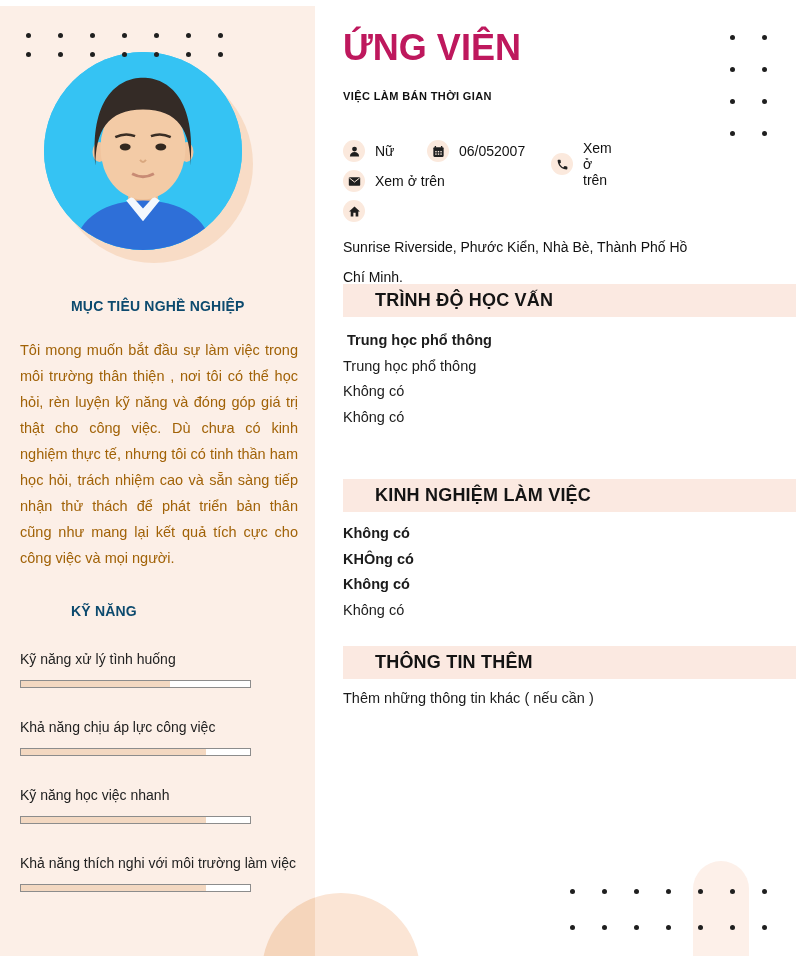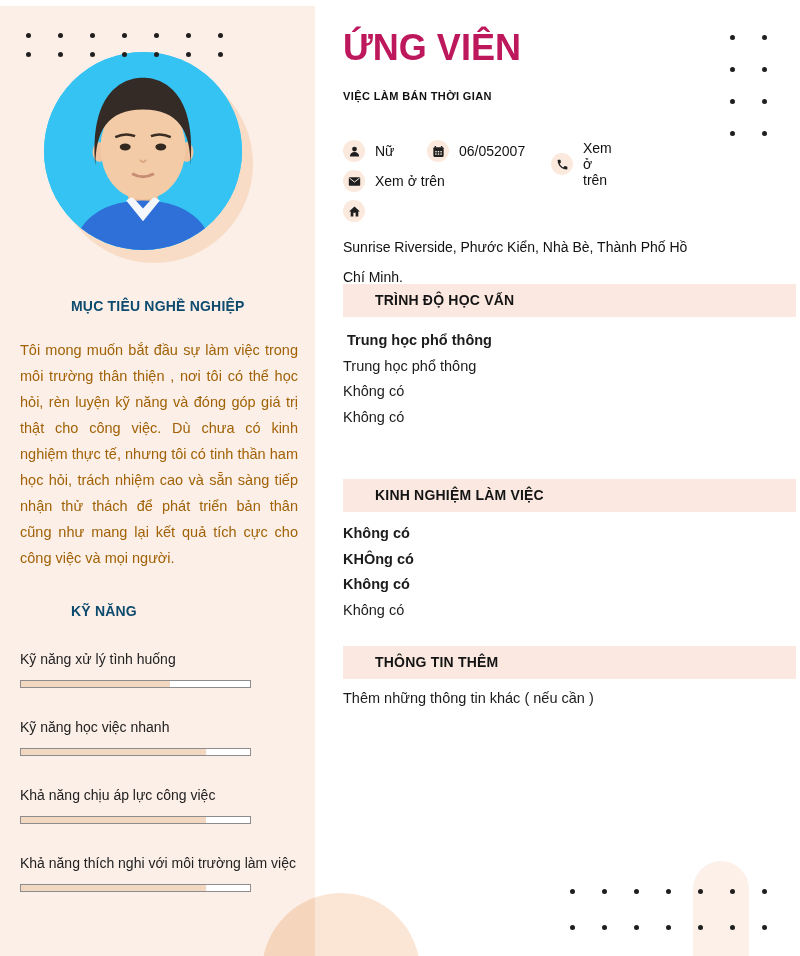--- a/index.html
+++ b/index.html
@@ -41,21 +41,21 @@
   .role { position:absolute; left:0; top:90px; font-size:11px; font-weight:bold; letter-spacing:0.4px; color:#111; }
   .c-row { position:absolute; left:0; display:flex; align-items:flex-start; }
   .c-item { display:flex; align-items:center; gap:10px; font-size:14px; color:#111; }
   .icon-circle { width:22px; height:22px; border-radius:50%; background:#fbe9dd; display:flex; align-items:center; justify-content:center; flex:0 0 22px; }
   .icon-circle svg { width:13px; height:13px; fill:#1f1f1f; }
   .row1 { top:140px; } .row2 { top:170px; } .row3 { top:200px; }
   .pos-84 { position:absolute; left:84px; } .pos-208 { position:absolute; left:208px; }
   .addr-text { font-size:14px; line-height:30px; width:352px; color:#111; }
   .sec-bar {
     position:absolute; left:0; width:453px; height:33px; background:#fbe9e1;
-    font-size:14px; font-weight:bold; line-height:33px; padding-left:32px; color:#141414; letter-spacing:0.2px;
+    font-size:18px; font-weight:bold; line-height:33px; padding-left:32px; color:#141414; letter-spacing:0.2px;
   }
   .bar-edu { top:284px; } .bar-exp { top:479px; } .bar-info { top:646px; }
   .sec-items { position:absolute; left:0; font-size:14.5px; line-height:25.5px; color:#1c1c1c; }
   .items-edu { top:328px; } .items-exp { top:521px; } .items-info { top:686px; }
   .bold { font-weight:bold; }
   .indent { padding-left:4px; }
 </style>
 </head>
 <body>
 
@@ -87,27 +87,27 @@
 
     <div class="side-title skills-title">KỸ NĂNG</div>
     <div class="skills">
       <div class="skill">
         <div class="skill-label">Kỹ năng xử lý tình huống</div>
         <div class="skill-bar">
             <div class="skill-fill" style="width: 65%;"></div>
           </div>
       </div>
       <div class="skill">
+        <div class="skill-label">Khả năng chịu áp lực công việc</div>
+        <div class="skill-bar">
+            <div class="skill-fill" style="width: 81%;"></div>
+          </div>
+      </div>
+      <div class="skill">
         <div class="skill-label">Kỹ năng học việc nhanh</div>
-        <div class="skill-bar">
-            <div class="skill-fill" style="width: 81%;"></div>
-          </div>
-      </div>
-      <div class="skill">
-        <div class="skill-label">Khả năng chịu áp lực công việc</div>
         <div class="skill-bar">
             <div class="skill-fill" style="width: 81%;"></div>
           </div>
       </div>
       <div class="skill">
         <div class="skill-label">Khả năng thích nghi với môi trường làm việc</div>
         <div class="skill-bar">
             <div class="skill-fill" style="width: 81%;"></div>
           </div>
       </div>

